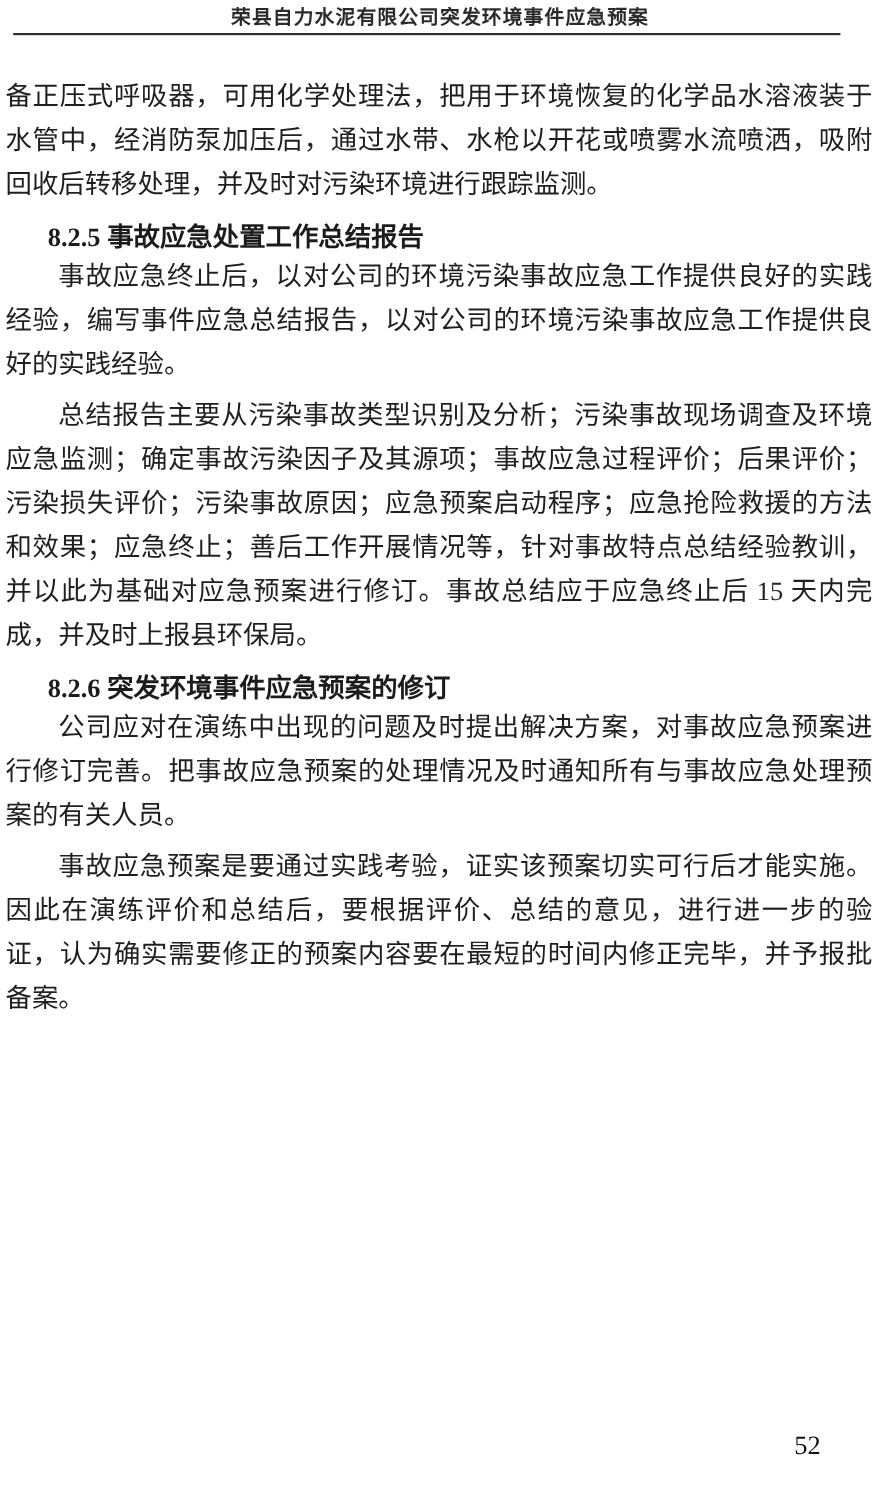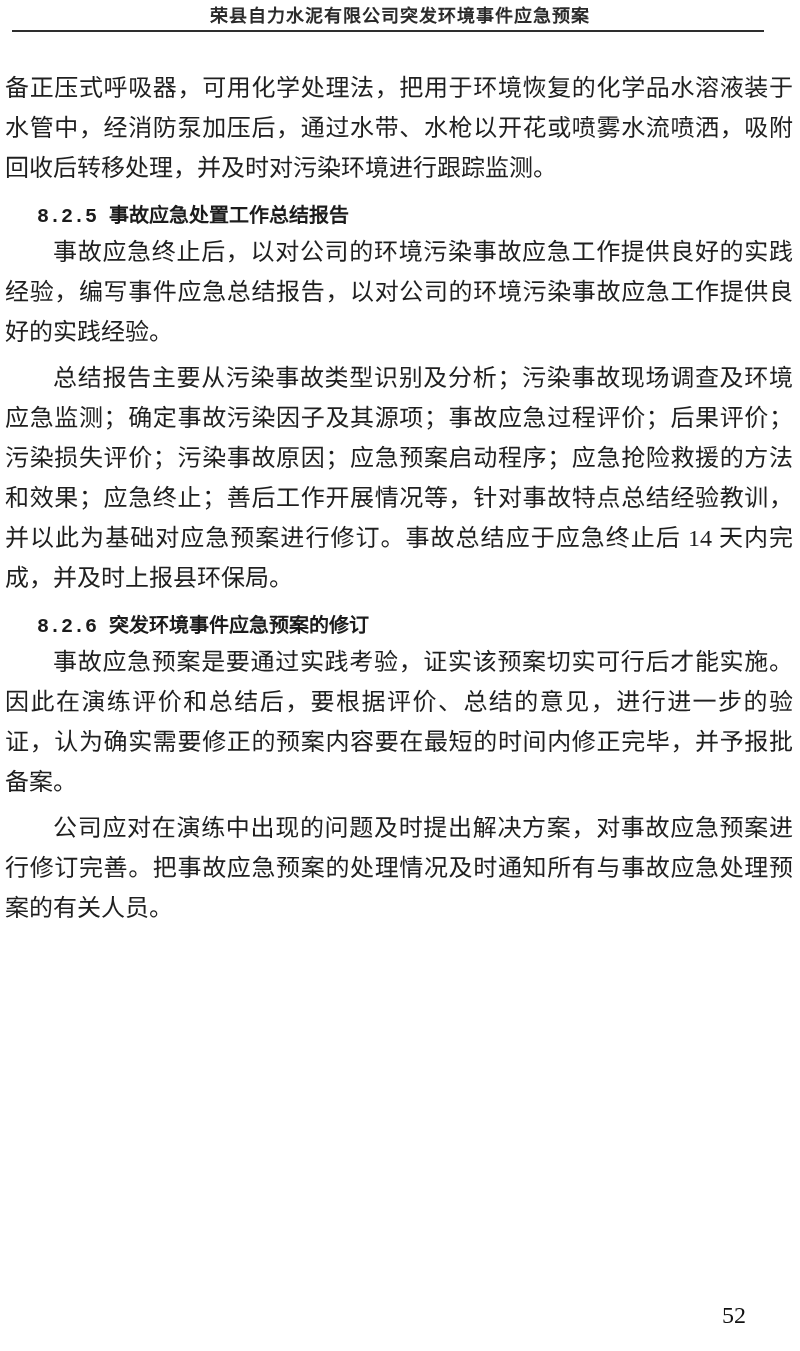--- a/index.html
+++ b/index.html
@@ -42,27 +42,26 @@
     color: #1f1f1f;
   }
   .content p {
     margin: 0 0 6px 0;
     text-indent: 2em;
   }
   .content p.no-indent {
     text-indent: 0;
   }
   .content h2 {
-    font-size: 20px;
+    font-size: 24px;
     font-weight: bold;
     line-height: 30px;
     margin: 14px 0 0 0;
     text-indent: 1.6em;
     color: #1c1c1c;
-    font-family: Liberation Mono, monospace;
   }
   .page-number {
     position: absolute;
     right: 54px;
     bottom: 26px;
     font-size: 24px;
     line-height: 20px;
     color: #111;
   }
 </style>
@@ -77,25 +76,25 @@
   </header>
 
   <main class="content">
 
     <p class="no-indent">备正压式呼吸器，可用化学处理法，把用于环境恢复的化学品水溶液装于水管中，经消防泵加压后，通过水带、水枪以开花或喷雾水流喷洒，吸附回收后转移处理，并及时对污染环境进行跟踪监测。</p>
 
     <h2>8.2.5 事故应急处置工作总结报告</h2>
 
     <p>事故应急终止后，以对公司的环境污染事故应急工作提供良好的实践经验，编写事件应急总结报告，以对公司的环境污染事故应急工作提供良好的实践经验。</p>
 
-    <p>总结报告主要从污染事故类型识别及分析；污染事故现场调查及环境应急监测；确定事故污染因子及其源项；事故应急过程评价；后果评价；污染损失评价；污染事故原因；应急预案启动程序；应急抢险救援的方法和效果；应急终止；善后工作开展情况等，针对事故特点总结经验教训，并以此为基础对应急预案进行修订。事故总结应于应急终止后 14 天内完成，并及时上报县环保局。</p>
+    <p>总结报告主要从污染事故类型识别及分析；污染事故现场调查及环境应急监测；确定事故污染因子及其源项；事故应急过程评价；后果评价；污染损失评价；污染事故原因；应急预案启动程序；应急抢险救援的方法和效果；应急终止；善后工作开展情况等，针对事故特点总结经验教训，并以此为基础对应急预案进行修订。事故总结应于应急终止后 15 天内完成，并及时上报县环保局。</p>
 
     <h2>8.2.6 突发环境事件应急预案的修订</h2>
 
+    <p>公司应对在演练中出现的问题及时提出解决方案，对事故应急预案进行修订完善。把事故应急预案的处理情况及时通知所有与事故应急处理预案的有关人员。</p>
+
     <p>事故应急预案是要通过实践考验，证实该预案切实可行后才能实施。因此在演练评价和总结后，要根据评价、总结的意见，进行进一步的验证，认为确实需要修正的预案内容要在最短的时间内修正完毕，并予报批备案。</p>
-
-    <p>公司应对在演练中出现的问题及时提出解决方案，对事故应急预案进行修订完善。把事故应急预案的处理情况及时通知所有与事故应急处理预案的有关人员。</p>
 
   </main>
 
   <div class="page-number">52</div>
 
 </div>
 
 </body></html>

